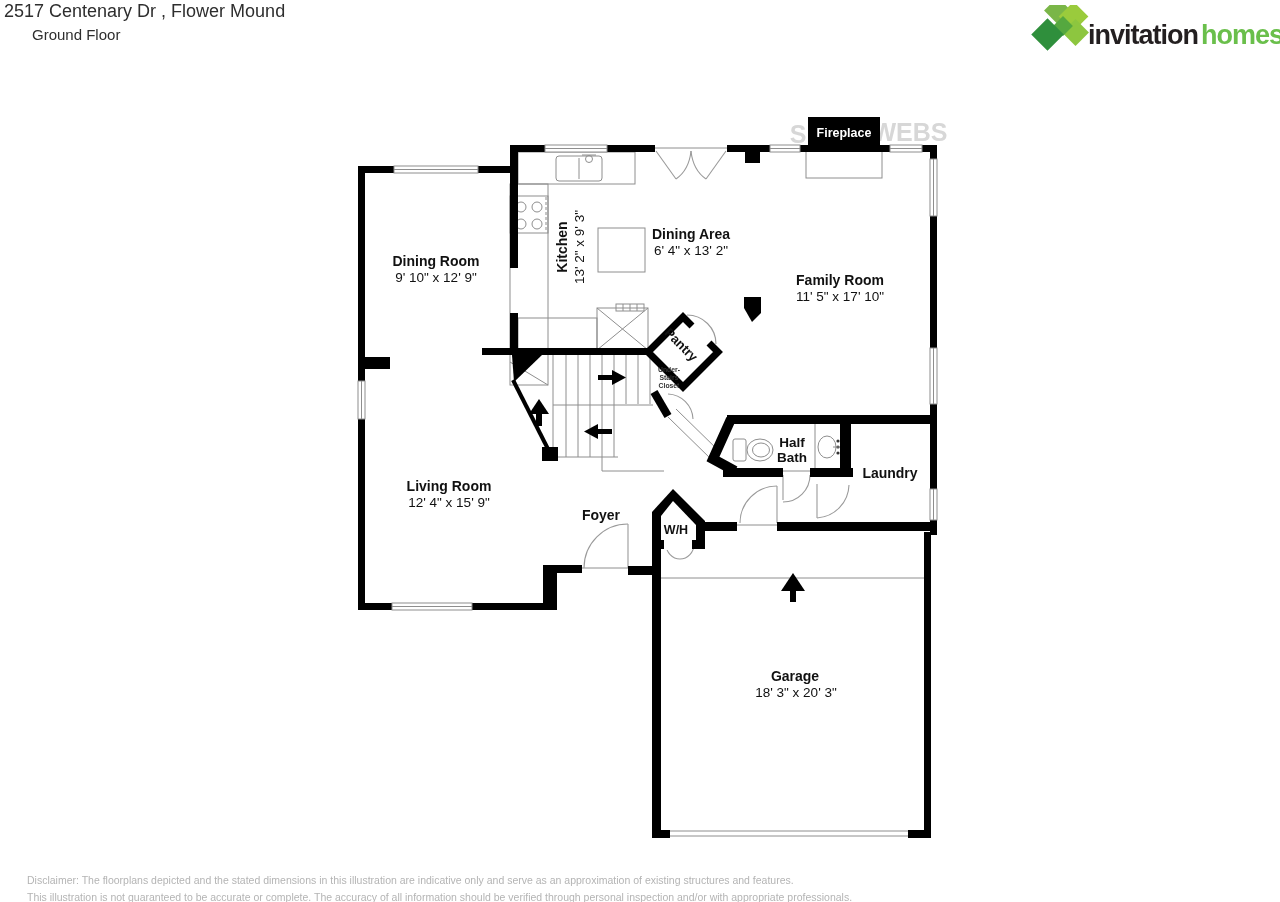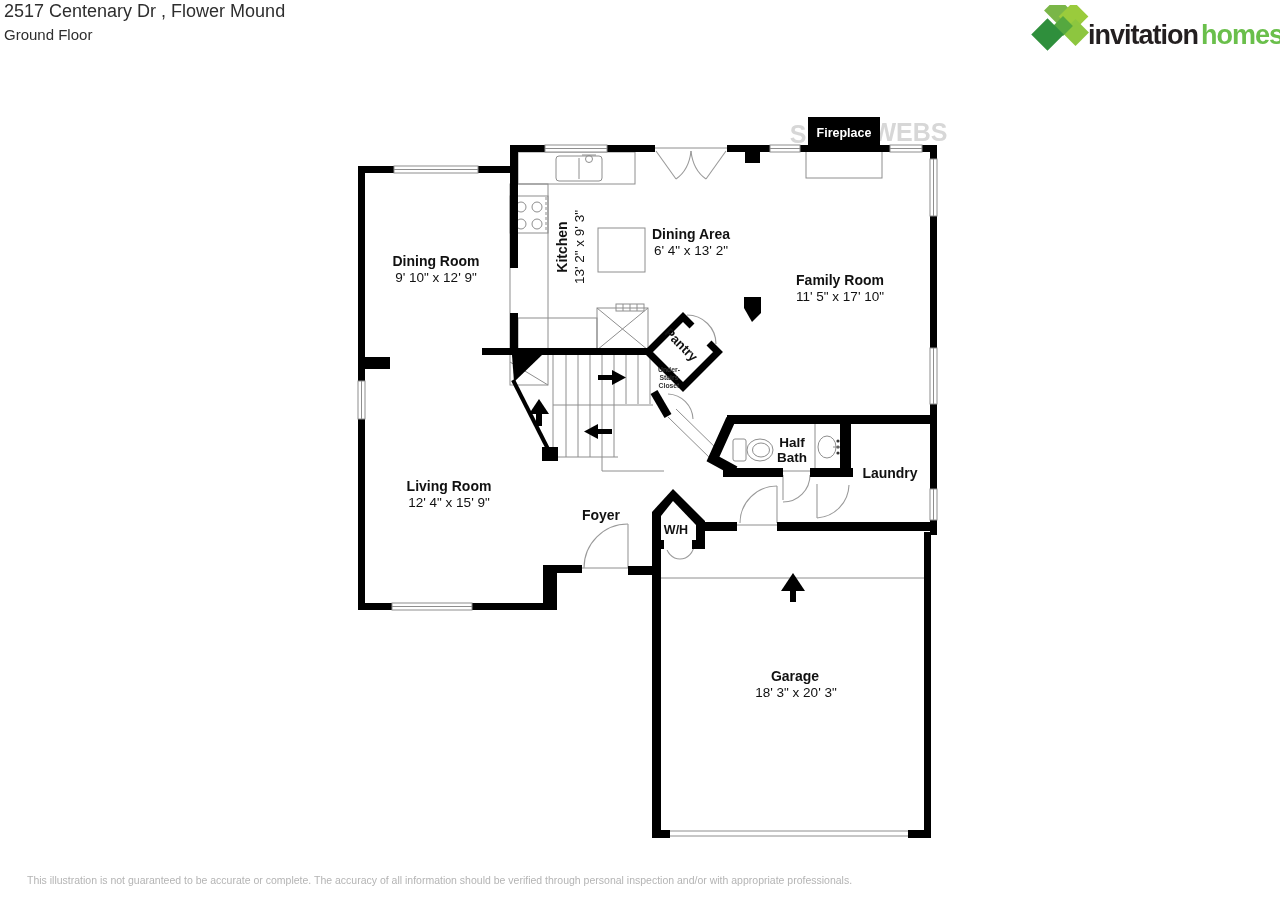--- a/index.html
+++ b/index.html
@@ -1,20 +1,20 @@
 <!DOCTYPE html>
 <html><head>
 <meta charset="utf-8">
 <style>
   html,body{margin:0;padding:0;background:#fff;}
   body{width:1280px;height:902px;position:relative;overflow:hidden;
        font-family:"Liberation Sans",sans-serif;}
   .hdr{position:absolute;left:4px;top:0;color:#2e2e2e;}
   .hdr .l1{font-size:18px;line-height:23px;}
-  .hdr .l2{font-size:15px;line-height:23px;}
+  .hdr .l2{font-size:15px;line-height:23px;margin-left:28px;}
   .logo{position:absolute;left:1030px;top:5px;width:250px;height:58px;}
   .plan{position:absolute;left:0;top:0;}
   .disc{position:absolute;left:27px;top:872px;color:#b4b4b4;font-size:10.5px;line-height:16.5px;}
   svg text{font-family:"Liberation Sans",sans-serif;}
   .rn{font-weight:bold;font-size:14px;fill:#111;}
   .rd{font-size:13.5px;fill:#111;}
   .sm{font-weight:bold;font-size:12.5px;fill:#111;}
   .tiny{font-weight:bold;font-size:6.8px;fill:#333;}
   .fp{font-weight:bold;font-size:12.5px;fill:#fff;}
   .wm{font-weight:bold;font-size:25px;fill:#d3d3d3;opacity:.9;}
@@ -291,14 +291,15 @@
 
     <text class="sm" x="681" y="349" transform="rotate(45 681 345)" style="font-size:13px">Pantry</text>
 
     <text class="tiny" x="669" y="372">Under-</text>
     <text class="tiny" x="669" y="380">Stairs</text>
     <text class="tiny" x="669" y="388">Closet</text>
   </g>
 </svg>
 
 <div class="disc">
+  <div>Disclaimer: The floorplans depicted and the stated dimensions in this illustration are indicative only and serve as an approximation of existing structures and features.</div>
   <div>This illustration is not guaranteed to be accurate or complete. The accuracy of all information should be verified through personal inspection and/or with appropriate professionals.</div>
 </div>
 
 </body></html>

